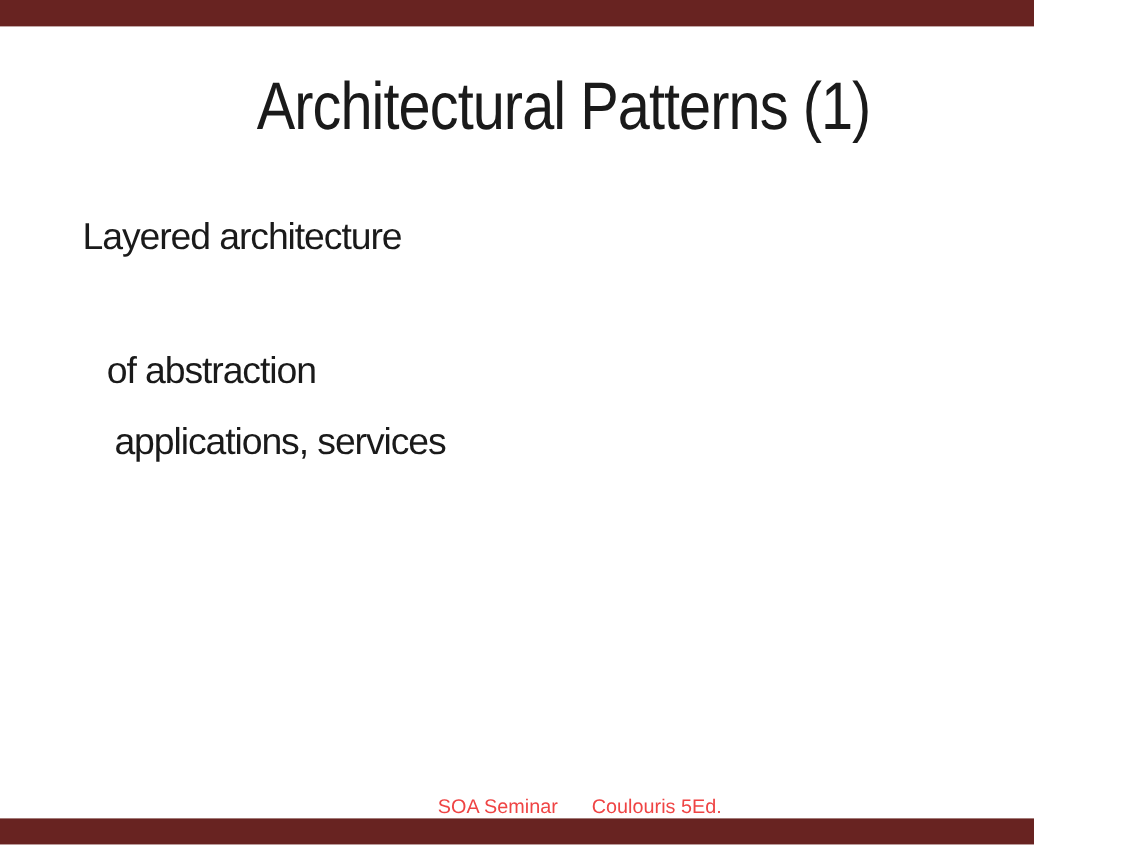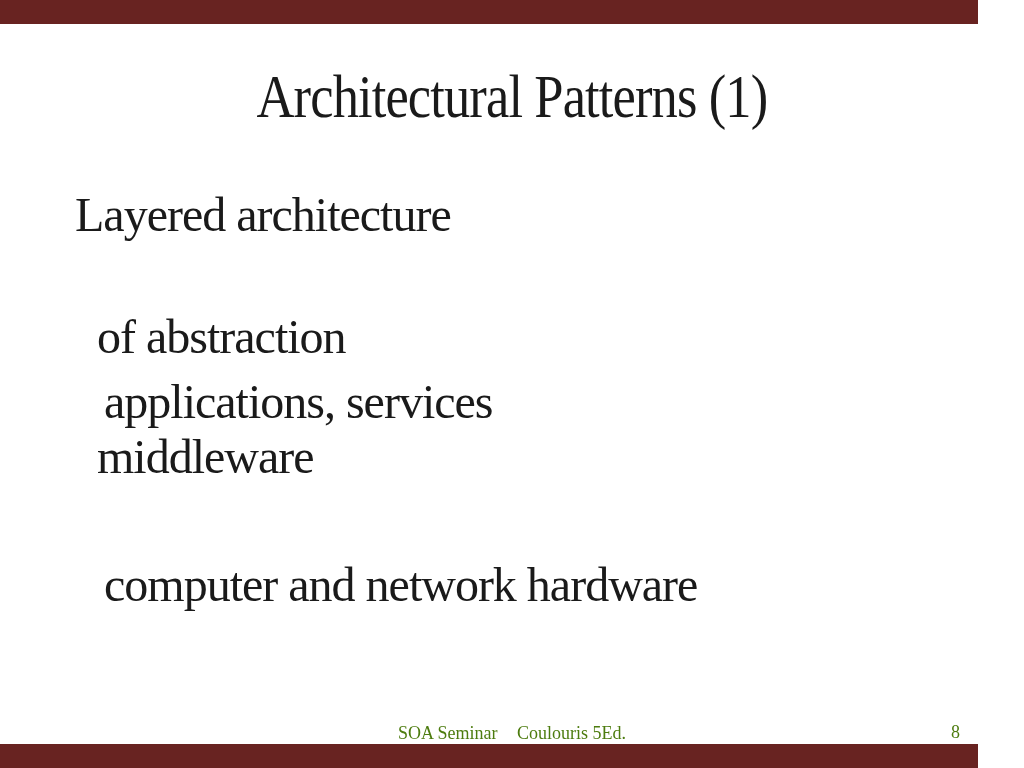--- a/index.html
+++ b/index.html
@@ -2,23 +2,22 @@
 <html><head>
 <meta charset="utf-8">
 <style>
   html, body { margin: 0; padding: 0; background: #ffffff; }
   .slide {
     position: relative;
     width: 940px;
     height: 768px;
     background: #ffffff;
     overflow: hidden;
-    font-family: Liberation Serif, serif;
+    font-family: Liberation Sans, sans-serif;
     color: #1a1a1a;
-    padding-left: 38px;
   }
   .accent-bar {
     position: absolute;
     left: 0;
     width: 1024px;
     height: 24px;
     background: #682321;
   }
   .accent-bar.top { top: 0; }
   .accent-bar.bottom { bottom: 0; }
@@ -35,66 +34,64 @@
     letter-spacing: -1px;
     white-space: nowrap;
   }
   .slide-title .cond {
     display: inline-block;
     transform: scaleX(0.86);
     transform-origin: 50% 50%;
   }
   .body-line {
     position: absolute;
-    font-size: 48px;
+    font-size: 34px;
     font-weight: 400;
     line-height: 42px;
     letter-spacing: -1px;
     white-space: nowrap;
     color: #1a1a1a;
   }
   .l1 { left: 75px;  top: 194px; }
   .l2 { left: 104px; top: 261px; }
   .l3 { left: 97px;  top: 316px; }
   .l4 { left: 104px; top: 381px; }
   .l5 { left: 97px;  top: 436px; }
   .l6 { left: 104px; top: 501px; }
   .l7 { left: 104px; top: 564px; }
   .footer-item {
     position: absolute;
     font-size: 18px;
     line-height: 18px;
-    color: #4d7c0f;
+    color: #ef4444;
     letter-spacing: 0;
     white-space: nowrap;
   }
   .f-seminar { left: 398px; top: 724px; }
-  .f-reference { left: 517px; top: 724px; }
+  .f-reference { left: 538px; top: 724px; }
   .f-page { left: 951px; top: 723px; }
 </style>
 </head>
 <body>
 
 <div class="slide">
 
   <div class="accent-bar top"></div>
 
   <h1 class="slide-title"><span class="cond">Architectural Patterns (1)</span></h1>
 
   <div class="body-line l1">Layered architecture</div>
 
 
   <div class="body-line l4">applications, services</div>
 
   <div class="body-line l3">of abstraction</div>
 
-  <div class="body-line l5">middleware</div>
 
 
-  <div class="body-line l7">computer and network hardware</div>
 
   <div class="footer-item f-seminar">SOA Seminar</div>
 
   <div class="footer-item f-reference">Coulouris 5Ed.</div>
 
   <div class="footer-item f-page">8</div>
 
   <div class="accent-bar bottom"></div>
 
 </div>

